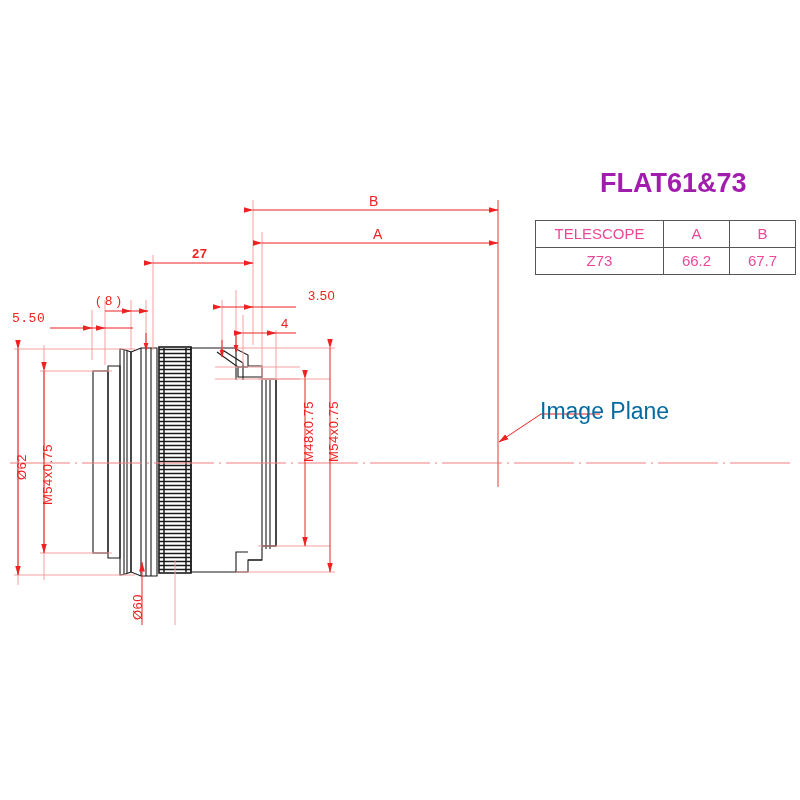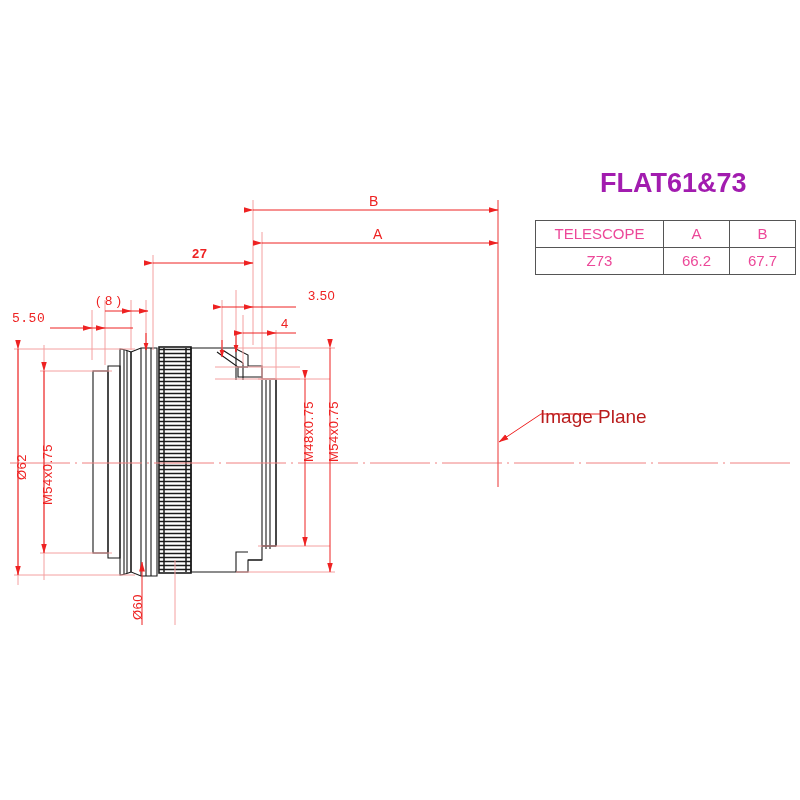--- a/index.html
+++ b/index.html
@@ -74,25 +74,24 @@
     letter-spacing: 0.5px;
   }
   .dim.vert {
     transform-origin: 0 0;
     transform: rotate(-90deg);
   }
   .imgplane {
     position: absolute;
     left: 540px;
     top: 398px;
-    color: #b91c1c;
-    font-size: 19px;
+    color: #0369a1;
+    font-size: 23px;
     white-space: nowrap;
     font-family: "Liberation Sans", sans-serif;
-    margin-top: 8px;
   }
 </style>
 </head>
 <body>
 
 <div id="stage">
 
   <svg id="drawing" viewBox="0 0 800 800">
     <defs>
       <marker id="arrR" markerWidth="10" markerHeight="7" refX="9.5" refY="3.5" orient="auto" markerUnits="userSpaceOnUse">

